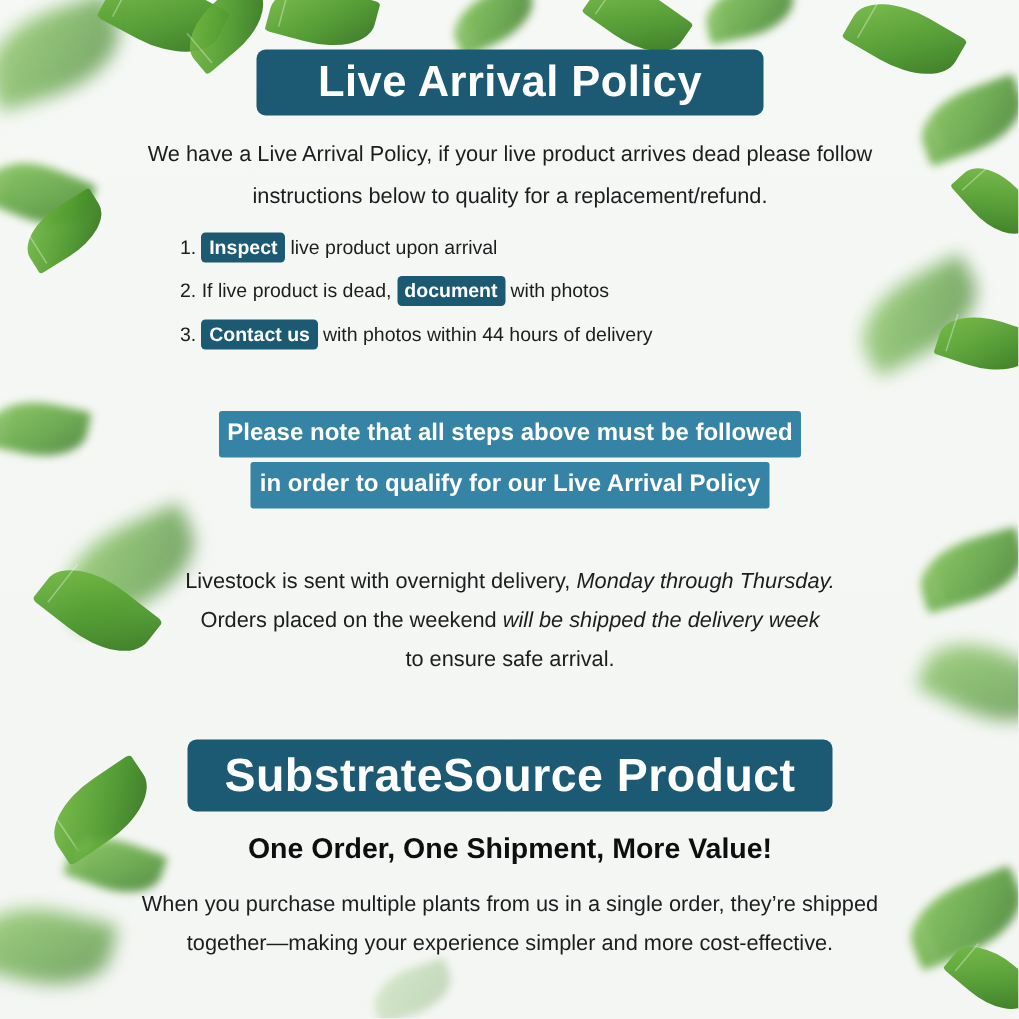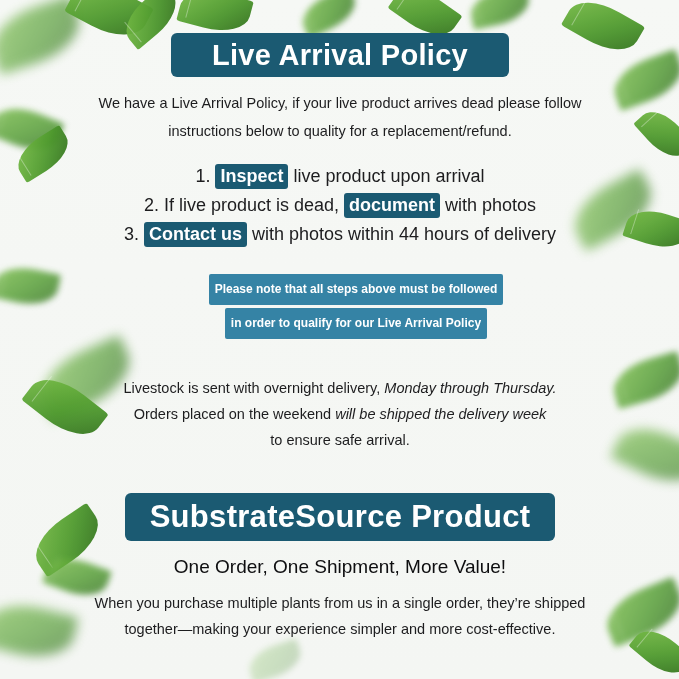--- a/index.html
+++ b/index.html
@@ -83,43 +83,42 @@
   }
   #intro-text {
     left: 72px;
     top: 89px;
     width: 536px;
   }
 
   .steps {
     position: absolute;
     left: 120px;
-    top: 162px;
+    top: 150px;
     width: 440px;
-    text-align: center;
-    font-size: 18px;
+    font-size: 13px;
     line-height: 29px;
     color: #1d1d1f;
   }
   .steps .step { white-space: nowrap; }
   .hl {
     background: #1b5a72;
     color: #fff;
     padding: 2px 5px 3px 5px;
     border-radius: 3px;
     font-weight: bold;
   }
 
   .note {
     position: absolute;
-    left: 156px;
+    left: 140px;
     top: 274px;
     width: 400px;
     text-align: center;
-    font-size: 12px;
+    font-size: 16px;
     line-height: 24px;
   }
   .note span.hl2 {
     background: #3583a5;
     color: #ffffff;
     padding: 3px 6px 4px 6px;
     font-weight: bold;
     border-radius: 2px;
     display: inline-block;
     margin-bottom: 3px;
@@ -134,21 +133,21 @@
   }
   #ship-text em { font-style: italic; }
 
   #subheading {
     position: absolute;
     left: 120px;
     top: 556px;
     width: 440px;
     text-align: center;
     font-size: 19px;
-    font-weight: normal;
+    font-weight: bold;
     color: #0e0e10;
   }
 
   #closing-text {
     left: 82px;
     top: 590px;
     width: 516px;
     font-size: 14.5px;
     line-height: 26px;
   }

